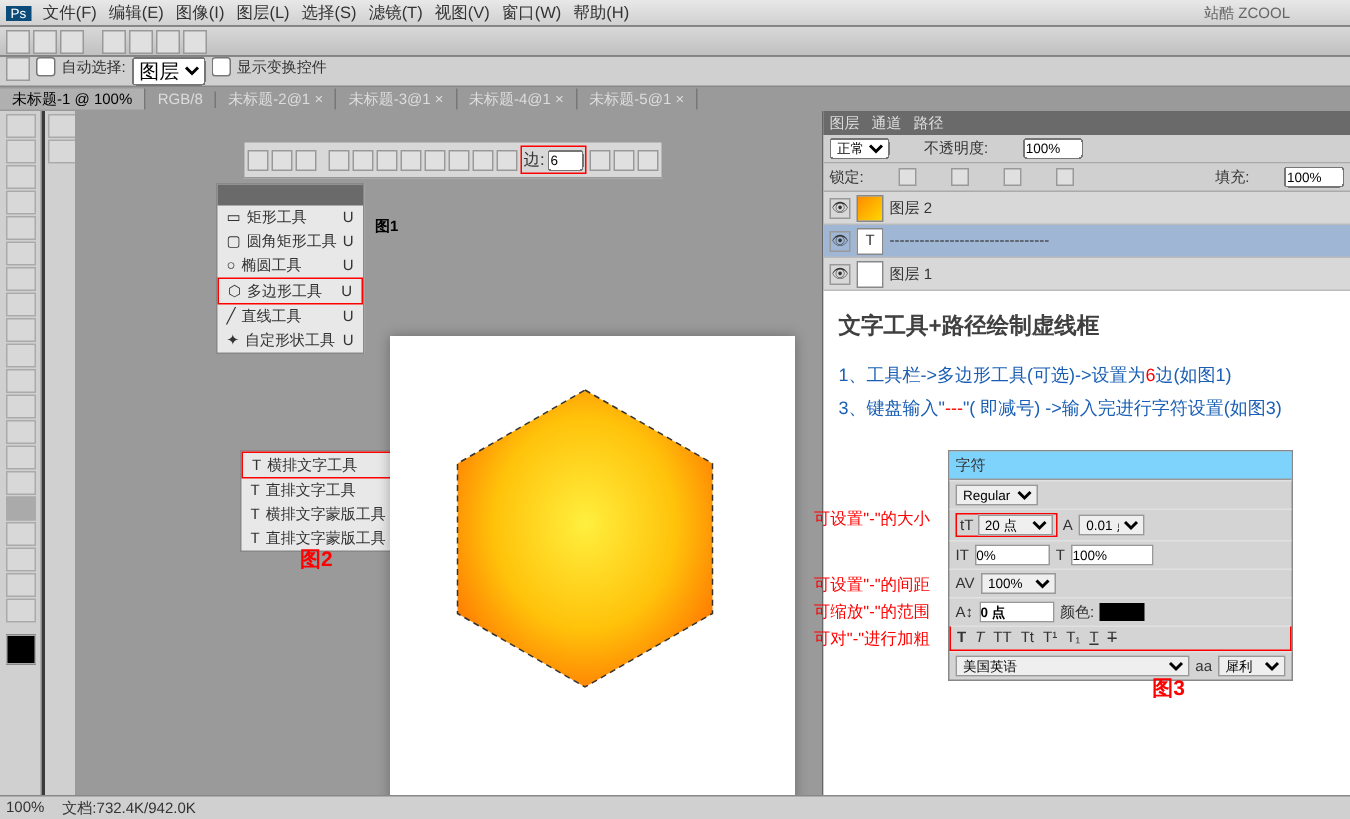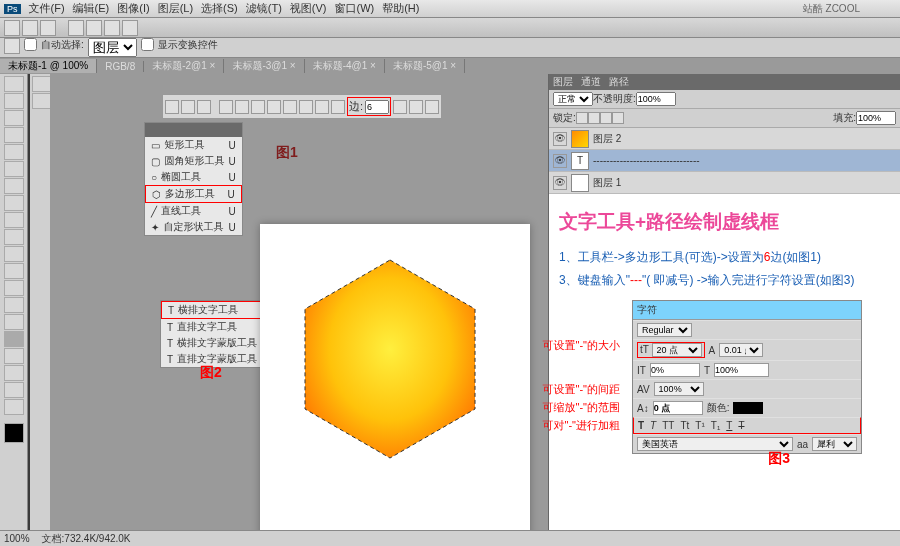--- a/index.html
+++ b/index.html
@@ -15,44 +15,44 @@
 .main{display:flex;height:472px}
 .toolbox{width:28px;background:#d0d0d0;border-right:1px solid #888;padding:2px;display:flex;flex-direction:column;gap:1px}
 .tool{width:20px;height:16px;background:#d8d8d8;border:1px solid #aaa;margin:0 auto}
 .tool.sel{background:#aaa}
 .minitb{width:20px;background:#d0d0d0;margin-left:2px;padding:2px;display:flex;flex-direction:column;gap:1px}
 .canvas-area{flex:1;background:#9a9a9a;position:relative;overflow:hidden}
 .shape-fly{position:absolute;left:94px;top:48px;background:#e8e8e8;border:1px solid #888;font-size:10px}
 .shape-fly .hdr{background:#6a6a6a;height:14px}
 .shape-fly .row{display:flex;align-items:center;padding:1px 6px;gap:4px;white-space:nowrap}
 .shape-fly .row.sel{border:1px solid red}
-.label1{position:absolute;left:226px;top:70px;color:#7f1d1d;font-weight:bold;font-size:14px}
+.label1{position:absolute;left:200px;top:70px;color:#000000;font-weight:bold;font-size:10px}
 .type-fly{position:absolute;left:110px;top:226px;background:#e8e8e8;border:1px solid #888;font-size:10px}
 .type-fly .row{display:flex;align-items:center;padding:1px 6px;gap:4px;white-space:nowrap}
 .type-fly .row.sel{border:1px solid red}
 .label2{position:absolute;left:150px;top:290px;color:red;font-weight:bold;font-size:14px}
 .artboard{position:absolute;left:210px;top:150px;width:270px;height:320px;background:#fff;box-shadow:0 0 8px rgba(0,0,0,.3)}
 .hex{position:absolute;left:35px;top:30px;width:190px;height:210px}
 .hex svg{width:100%;height:100%}
 .float-toolbar{position:absolute;left:112px;top:20px;background:#d8d8d8;border:1px solid #999;padding:2px;display:flex;gap:2px;align-items:center}
 .float-toolbar .tb-btn{width:14px;height:14px}
 .float-toolbar input{width:24px;height:14px;font-size:9px}
 .ft-box{border:1px solid red;padding:1px;display:flex;gap:2px;align-items:center}
 .panels{width:352px;background:#d0d0d0;border-left:1px solid #666;display:flex;flex-direction:column}
 .panel-tabs{background:#6a6a6a;height:16px;display:flex;align-items:center;font-size:10px;color:#ddd;padding:0 4px;gap:8px}
-.layer-opts{background:#d0d0d0;padding:2px 4px;font-size:10px;display:flex;gap:0;align-items:center;border-bottom:1px solid #aaa}
+.layer-opts{background:#d0d0d0;padding:2px 4px;font-size:10px;display:flex;gap:23px;align-items:center;border-bottom:1px solid #aaa}
 .layer-opts select,.layer-opts input{font-size:9px;height:14px}
 .layers{background:#d8d8d8}
 .layer{display:flex;align-items:center;height:22px;border-bottom:1px solid #bbb;padding:0 4px;gap:4px;font-size:10px}
 .layer .eye{width:14px;height:14px;border:1px solid #999;text-align:center;font-size:9px}
 .layer .thumb{width:18px;height:18px;border:1px solid #888;background:#fff}
 .layer .thumb.grad{background:linear-gradient(135deg,#ff8c00,#ffd700)}
 .layer.sel{background:#9fb6d4}
 .tutorial{background:#fff;padding:10px;font-size:12px;line-height:1.9;flex:1;overflow:hidden}
-.tutorial h3{color:#ec4899;font-size:19px;margin-bottom:6px}
+.tutorial h3{color:#404040;font-size:15px;margin-bottom:6px}
 .tutorial p{color:#1a5fb4}
 .tutorial .red{color:red}
 .char-panel{position:absolute;right:38px;top:300px;width:230px;background:#d4d4d4;border:1px solid #888;font-size:10px}
 .char-panel .hdr{background:#7dd3fc;padding:2px 4px;border-bottom:1px solid #999}
 .char-panel .row{display:flex;align-items:center;padding:2px 4px;gap:4px;border-top:1px solid #e0e0e0}
 .char-panel select,.char-panel input{font-size:9px;height:14px;border:1px solid #999}
 .red-box{border:1px solid red;padding:0 2px}
 .anno{position:absolute;font-size:11px;color:red}
 .label3{position:absolute;right:110px;top:450px;color:red;font-weight:bold;font-size:14px}
 .statusbar{position:absolute;bottom:0;left:0;right:0;height:16px;background:#d0d0d0;font-size:10px;padding:0 4px;display:flex;align-items:center;gap:12px;border-top:1px solid #888}

